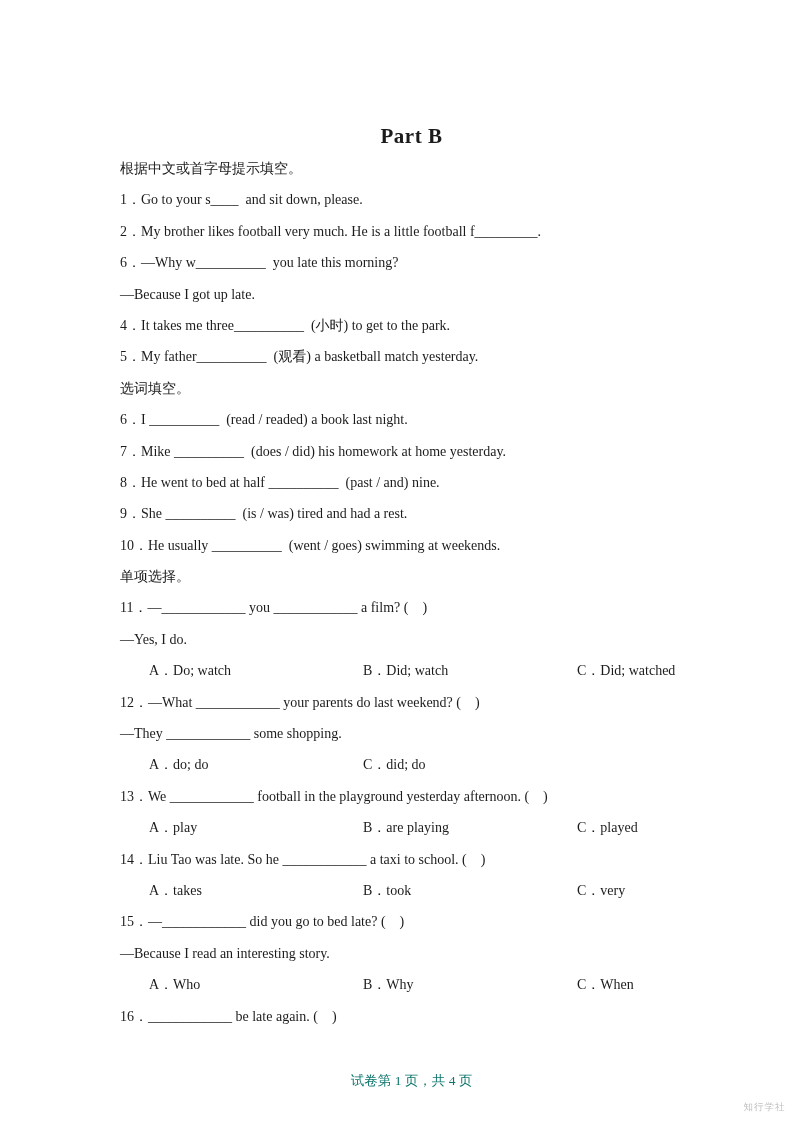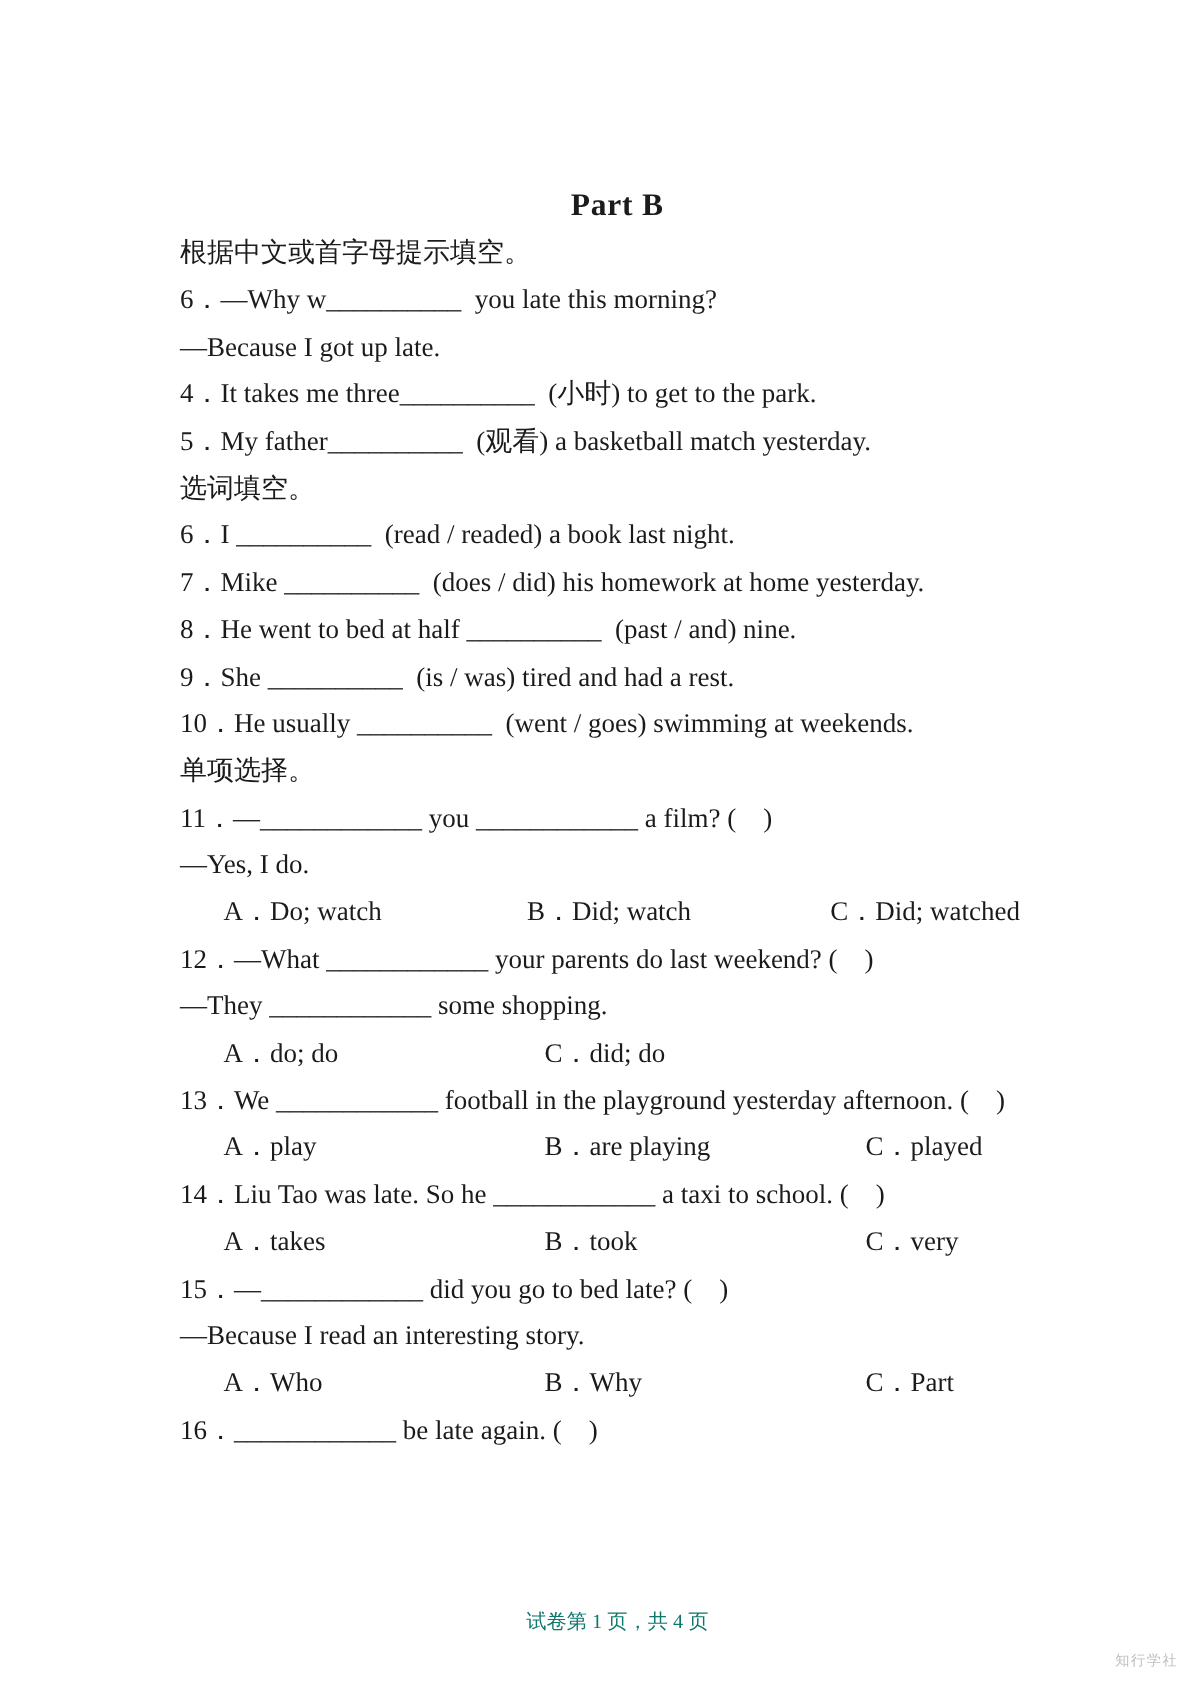--- a/index.html
+++ b/index.html
@@ -29,21 +29,21 @@
   }
   .content {
     position: absolute;
     top: 153px;
     left: 120px;
     width: 560px;
   }
   .line {
     height: 31.4px;
     line-height: 31.4px;
-    font-size: 18px;
+    font-size: 14px;
     white-space: pre;
   }
   .line.options {
     display: flex;
   }
   .opt { display: inline-block; margin-left: 29px; }
   .opt-0 { width: 185px; }
   .opt-1 { width: 185px; }
   .footer {
     position: absolute;
@@ -71,20 +71,22 @@
     padding-bottom: 1px;
   }
 </style>
 </head>
 <body>
 
 <div class="page">
   <div class="title">Part B</div>
   <div class="content" id="content">
       <div class="line section">根据中文或首字母提示填空。</div>
+      <div class="line question">1．Go to your s____  and sit down, please.</div>
+      <div class="line question">2．My brother likes football very much. He is a little football f_________.</div>
       <div class="line question">6．—Why w__________  you late this morning?</div>
       <div class="line dialog">—Because I got up late.</div>
       <div class="line question">4．It takes me three__________  (小时) to get to the park.</div>
       <div class="line question">5．My father__________  (观看) a basketball match yesterday.</div>
       <div class="line section">选词填空。</div>
       <div class="line question">6．I __________  (read / readed) a book last night.</div>
       <div class="line question">7．Mike __________  (does / did) his homework at home yesterday.</div>
       <div class="line question">8．He went to bed at half __________  (past / and) nine.</div>
       <div class="line question">9．She __________  (is / was) tired and had a rest.</div>
       <div class="line question">10．He usually __________  (went / goes) swimming at weekends.</div>
@@ -94,21 +96,21 @@
       <div class="line options"><span class="opt opt-0">A．Do; watch</span><span class="opt opt-1">B．Did; watch</span><span class="opt opt-2">C．Did; watched</span></div>
       <div class="line question">12．—What ____________ your parents do last weekend? (    )</div>
       <div class="line dialog">—They ____________ some shopping.</div>
       <div class="line options"><span class="opt opt-0">A．do; do</span><span class="opt opt-2">C．did; do</span></div>
       <div class="line question">13．We ____________ football in the playground yesterday afternoon. (    )</div>
       <div class="line options"><span class="opt opt-0">A．play</span><span class="opt opt-1">B．are playing</span><span class="opt opt-2">C．played</span></div>
       <div class="line question">14．Liu Tao was late. So he ____________ a taxi to school. (    )</div>
       <div class="line options"><span class="opt opt-0">A．takes</span><span class="opt opt-1">B．took</span><span class="opt opt-2">C．very</span></div>
       <div class="line question">15．—____________ did you go to bed late? (    )</div>
       <div class="line dialog">—Because I read an interesting story.</div>
-      <div class="line options"><span class="opt opt-0">A．Who</span><span class="opt opt-1">B．Why</span><span class="opt opt-2">C．Part</span></div>
+      <div class="line options"><span class="opt opt-0">A．Who</span><span class="opt opt-1">B．Why</span><span class="opt opt-2">C．When</span></div>
       <div class="line question">16．____________ be late again. (    )</div>
     </div>
   <div class="footer">试卷第 1 页，共 4 页</div>
   <div class="watermark">
     <span class="seg-plain">知行学社</span>
     <span class="seg-underline">知川行学霸资料</span>
   </div>
 </div>
 
 </body></html>

